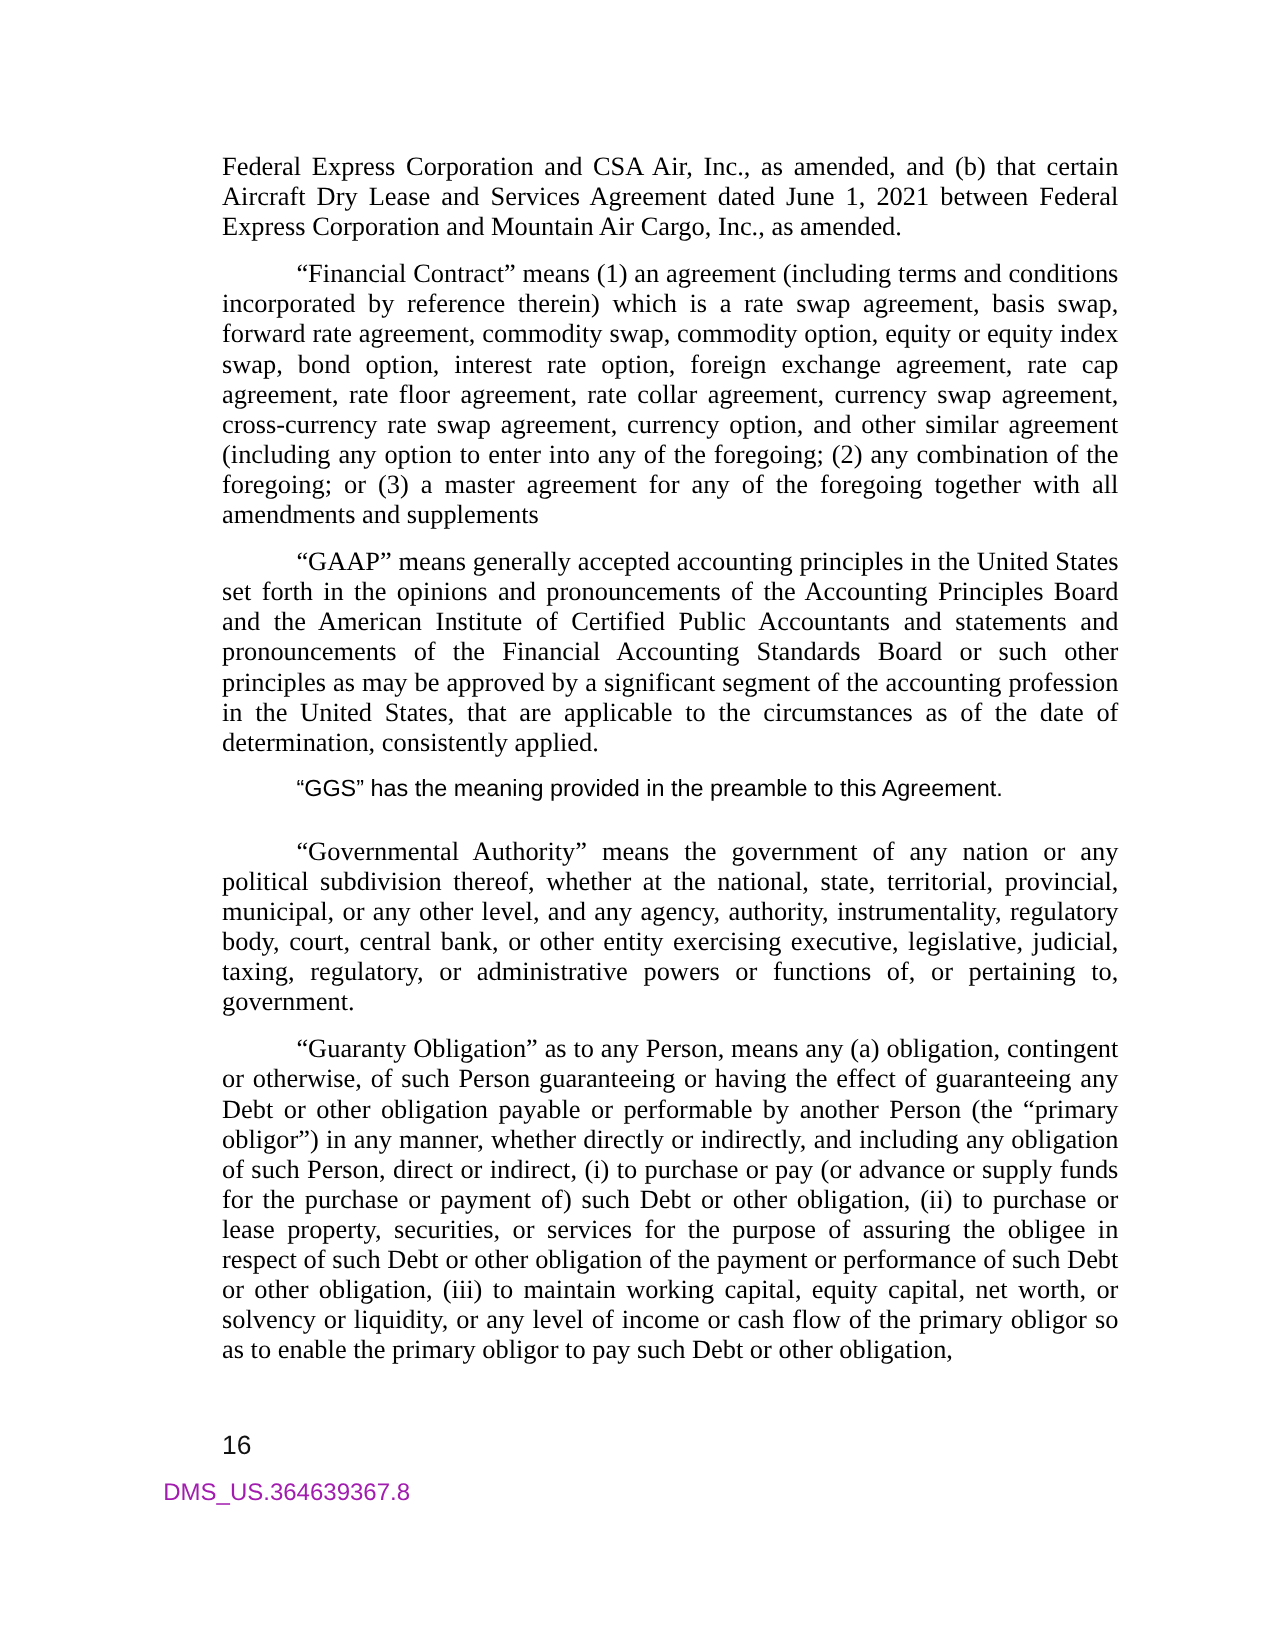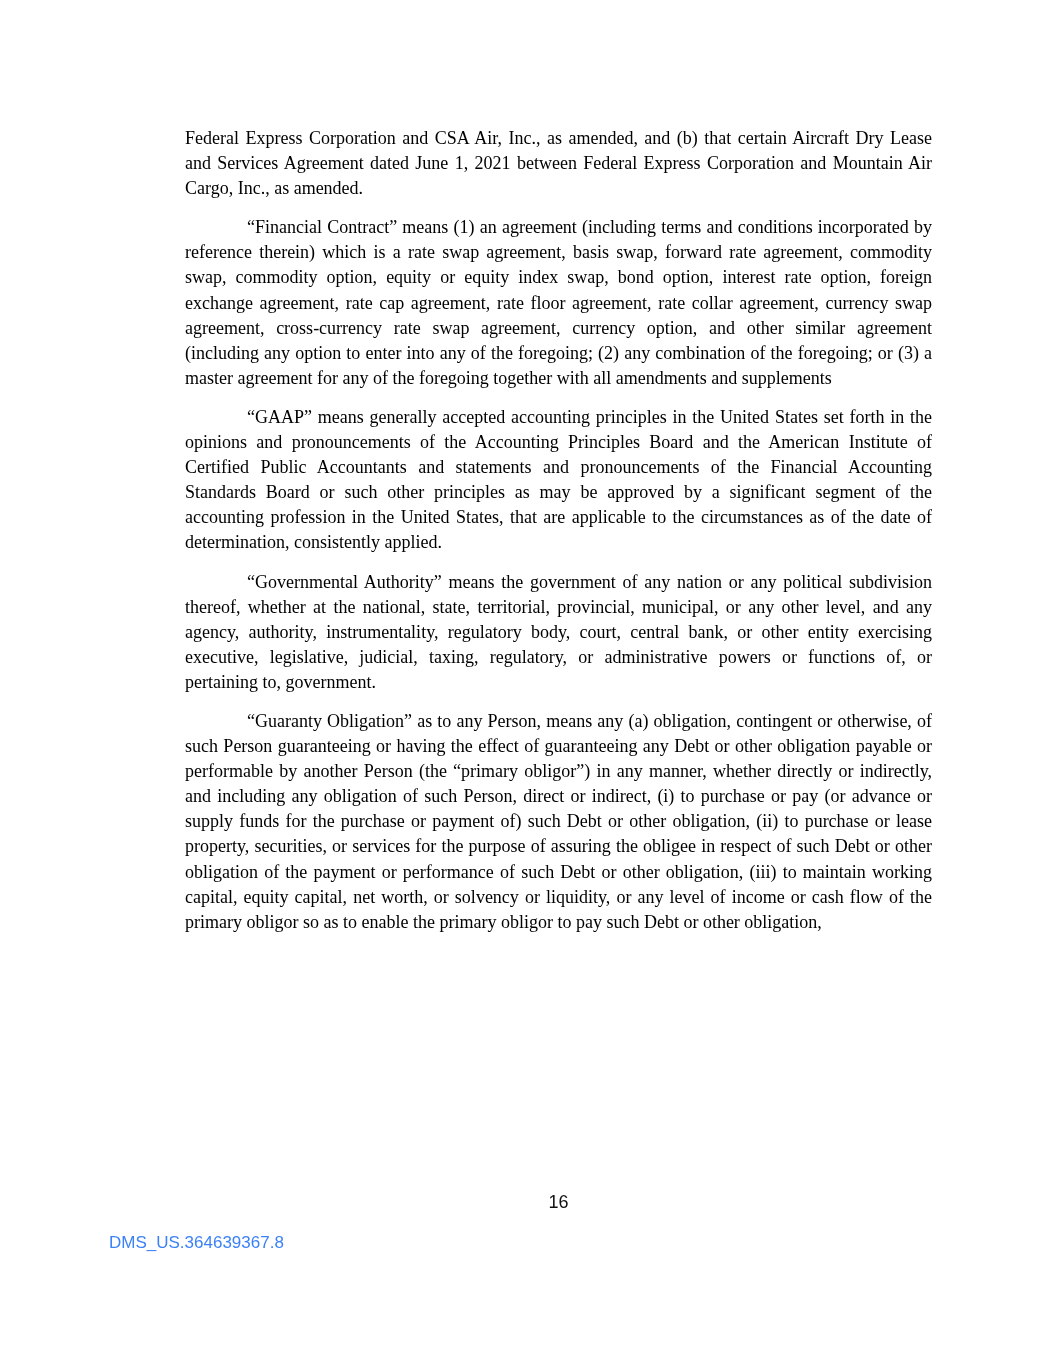--- a/index.html
+++ b/index.html
@@ -12,65 +12,65 @@
     font-family: "Liberation Serif", serif;
     overflow: hidden;
   }
   .page-content {
     position: absolute;
     left: 185px;
     top: 126px;
     width: 747px;
   }
   .para {
-    font-size: 18px;
+    font-size: 22px;
     line-height: 25.1px;
     text-align: justify;
     text-indent: 62px;
     margin: 0 0 14px 0;
   }
   .para.no-indent { text-indent: 0; }
   .para.sans-para {
     font-family: "Liberation Sans", sans-serif;
     font-size: 19.5px;
     line-height: 24px;
     text-align: left;
     margin-bottom: 28px;
   }
   .b { font-weight: normal; }
   .page-number {
     position: absolute;
     top: 1192px;
     left: 185px;
     width: 747px;
-    text-align: center;
     font-family: "Liberation Sans", sans-serif;
-    font-size: 18px;
+    font-size: 22px;
     color: #111111;
   }
   .doc-id {
     position: absolute;
-    left: 109px;
+    left: 136px;
     top: 1233px;
     font-family: "Liberation Sans", sans-serif;
-    font-size: 17px;
-    color: #3b82f6;
+    font-size: 20px;
+    color: #a21caf;
   }
 </style>
 </head>
 <body>
 
 <div class="page-content">
 
   <p class="para no-indent"><span>Federal Express Corporation and CSA Air, Inc., as amended, and (b) that certain Aircraft Dry Lease and Services Agreement dated June 1, 2021 between Federal Express Corporation and Mountain Air Cargo, Inc., as amended.</span><span class="b"></span><span></span></p>
 
   <p class="para"><span></span><span class="b">“Financial Contract”</span><span> means (1) an agreement (including terms and conditions incorporated by reference therein) which is a rate swap agreement, basis swap, forward rate agreement, commodity swap, commodity option, equity or equity index swap, bond option, interest rate option, foreign exchange agreement, rate cap agreement, rate floor agreement, rate collar agreement, currency swap agreement, cross-currency rate swap agreement, currency option, and other similar agreement (including any option to enter into any of the foregoing; (2) any combination of the foregoing; or (3) a master agreement for any of the foregoing together with all amendments and supplements</span></p>
 
   <p class="para"><span>“</span><span class="b">GAAP</span><span>” means generally accepted accounting principles in the United States set forth in the opinions and pronouncements of the Accounting Principles Board and the American Institute of Certified Public Accountants and statements and pronouncements of the Financial Accounting Standards Board or such other principles as may be approved by a significant segment of the accounting profession in the United States, that are applicable to the circumstances as of the date of determination, consistently applied.</span></p>
 
+  <p class="para sans-para"><span>“</span><span class="b">GGS</span><span>” has the meaning provided in the preamble to this Agreement.</span></p>
 
   <p class="para"><span>“</span><span class="b">Governmental Authority</span><span>” means the government of any nation or any political subdivision thereof, whether at the national, state, territorial, provincial, municipal, or any other level, and any agency, authority, instrumentality, regulatory body, court, central bank, or other entity exercising executive, legislative, judicial, taxing, regulatory, or administrative powers or functions of, or pertaining to, government.</span></p>
 
 
 
   <p class="para"><span>“</span><span class="b">Guaranty Obligation</span><span>” as to any Person, means any (a) obligation, contingent or otherwise, of such Person guaranteeing or having the effect of guaranteeing any Debt or other obligation payable or performable by another Person (the “primary obligor”) in any manner, whether directly or indirectly, and including any obligation of such Person, direct or indirect, (i) to purchase or pay (or advance or supply funds for the purchase or payment of) such Debt or other obligation, (ii) to purchase or lease property, securities, or services for the purpose of assuring the obligee in respect of such Debt or other obligation of the payment or performance of such Debt or other obligation, (iii) to maintain working capital, equity capital, net worth, or solvency or liquidity, or any level of income or cash flow of the primary obligor so as to enable the primary obligor to pay such Debt or other obligation,</span></p>
 
 </div>
 
 <div class="page-number">16</div>

